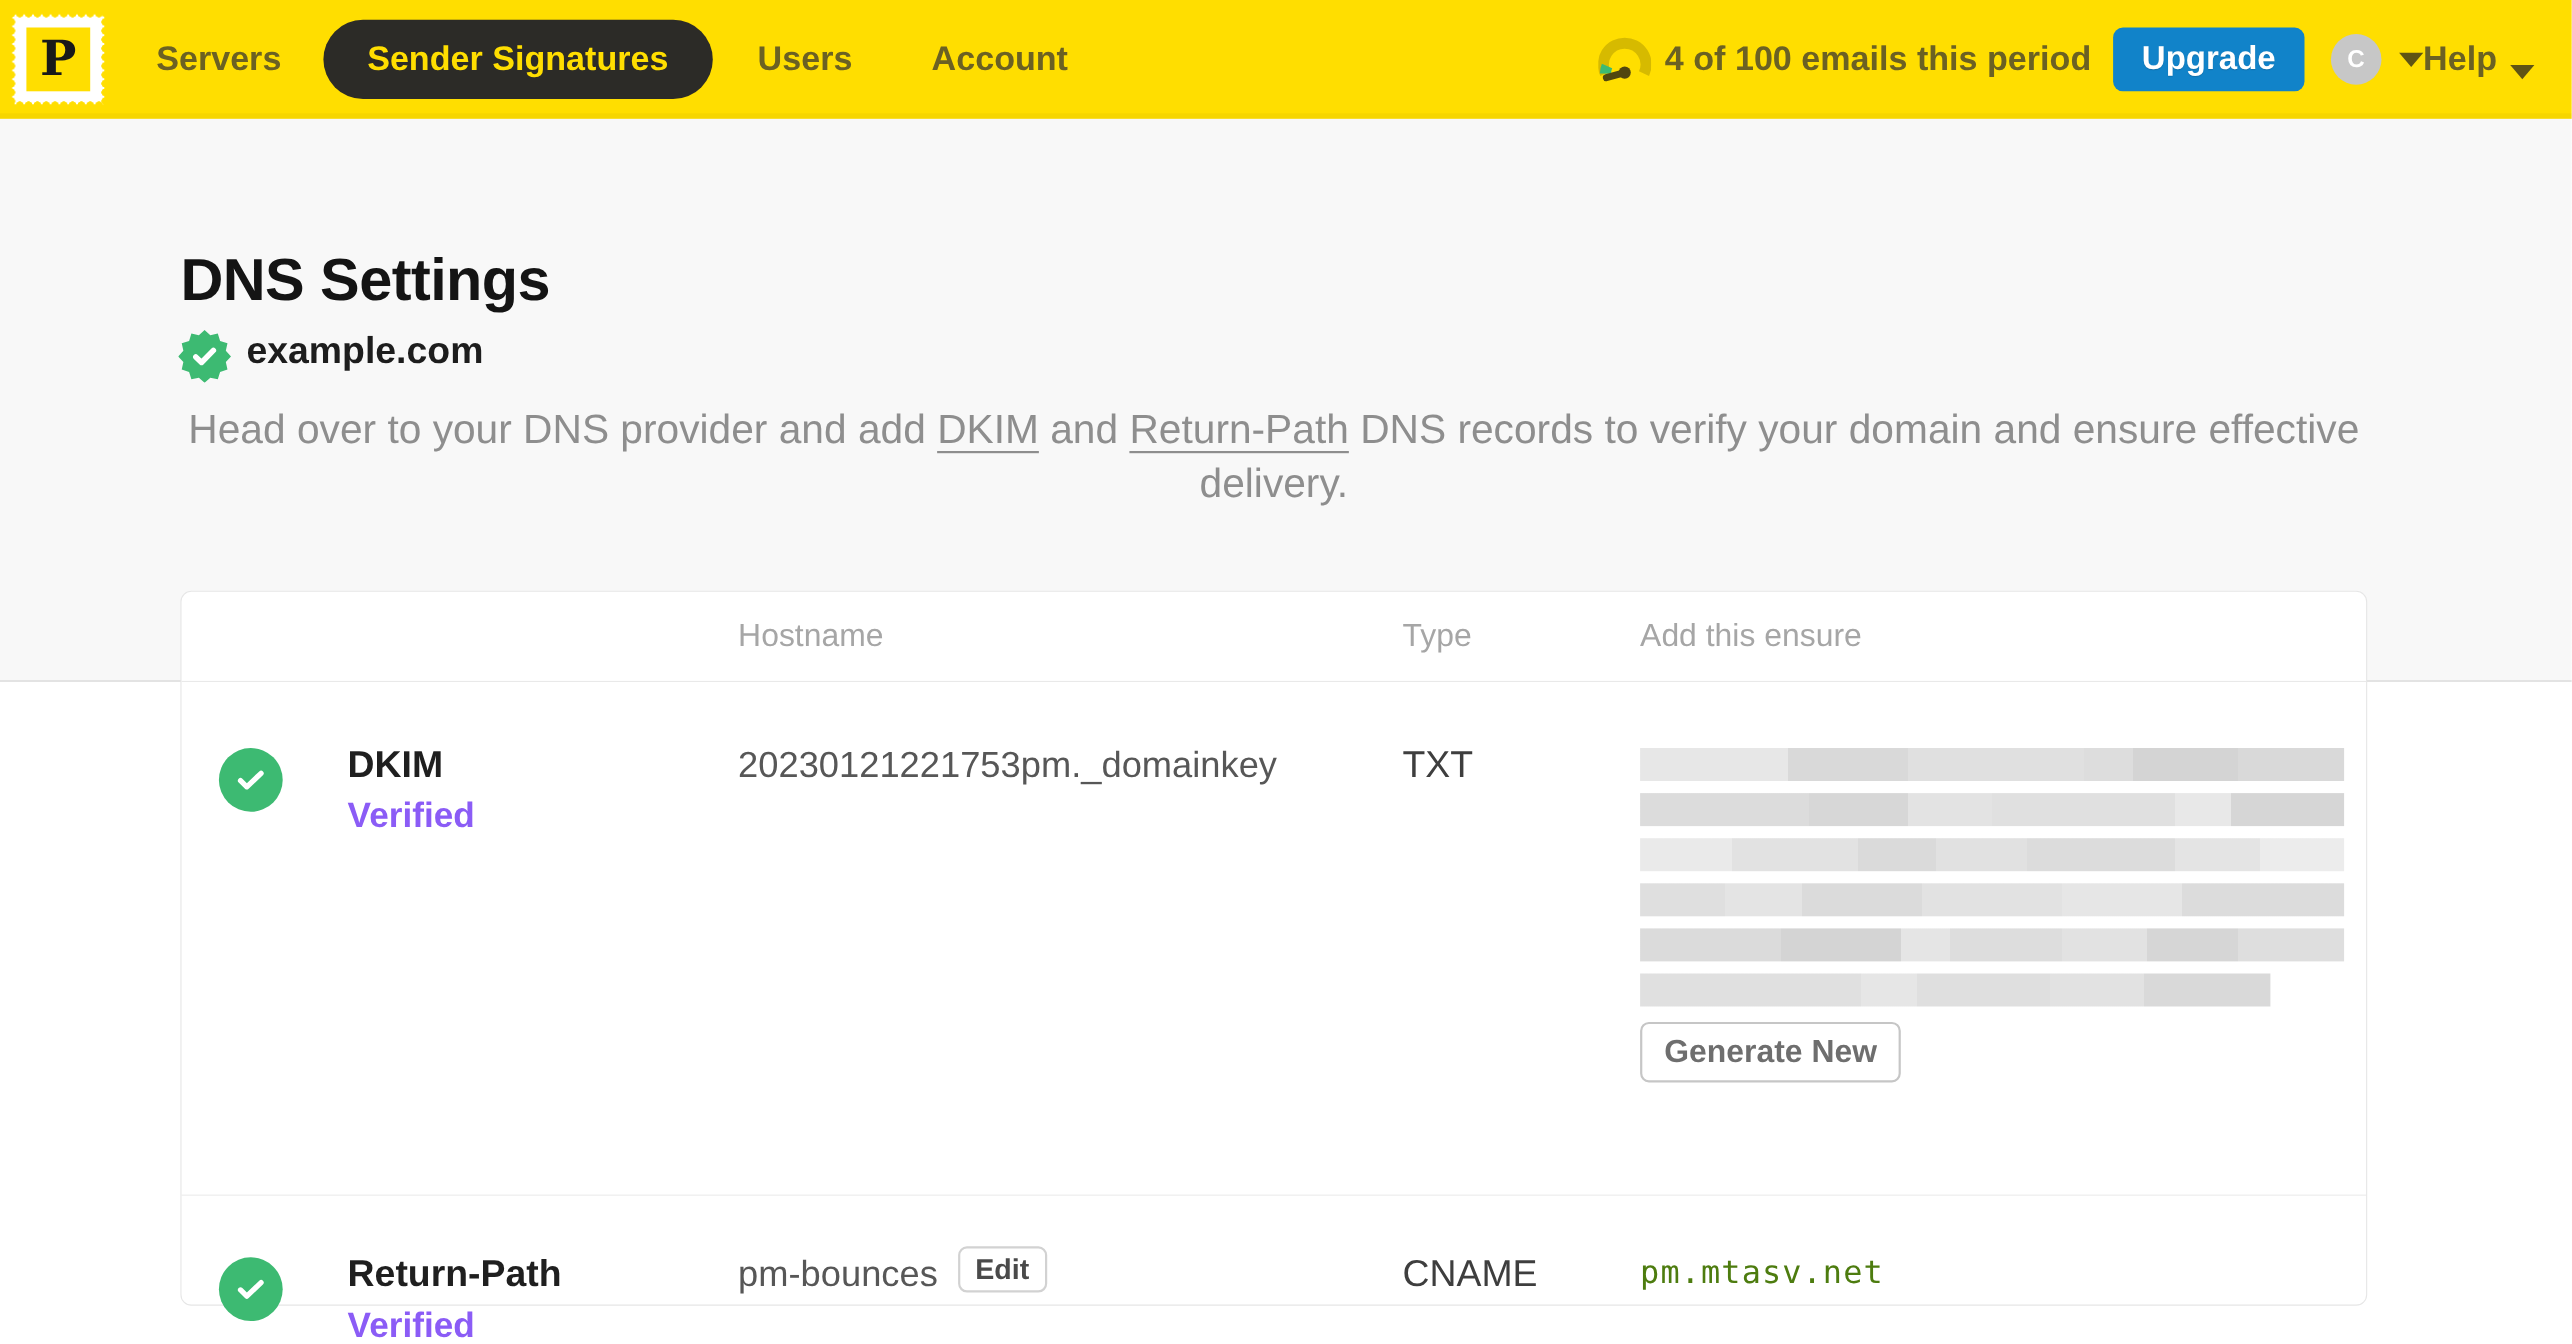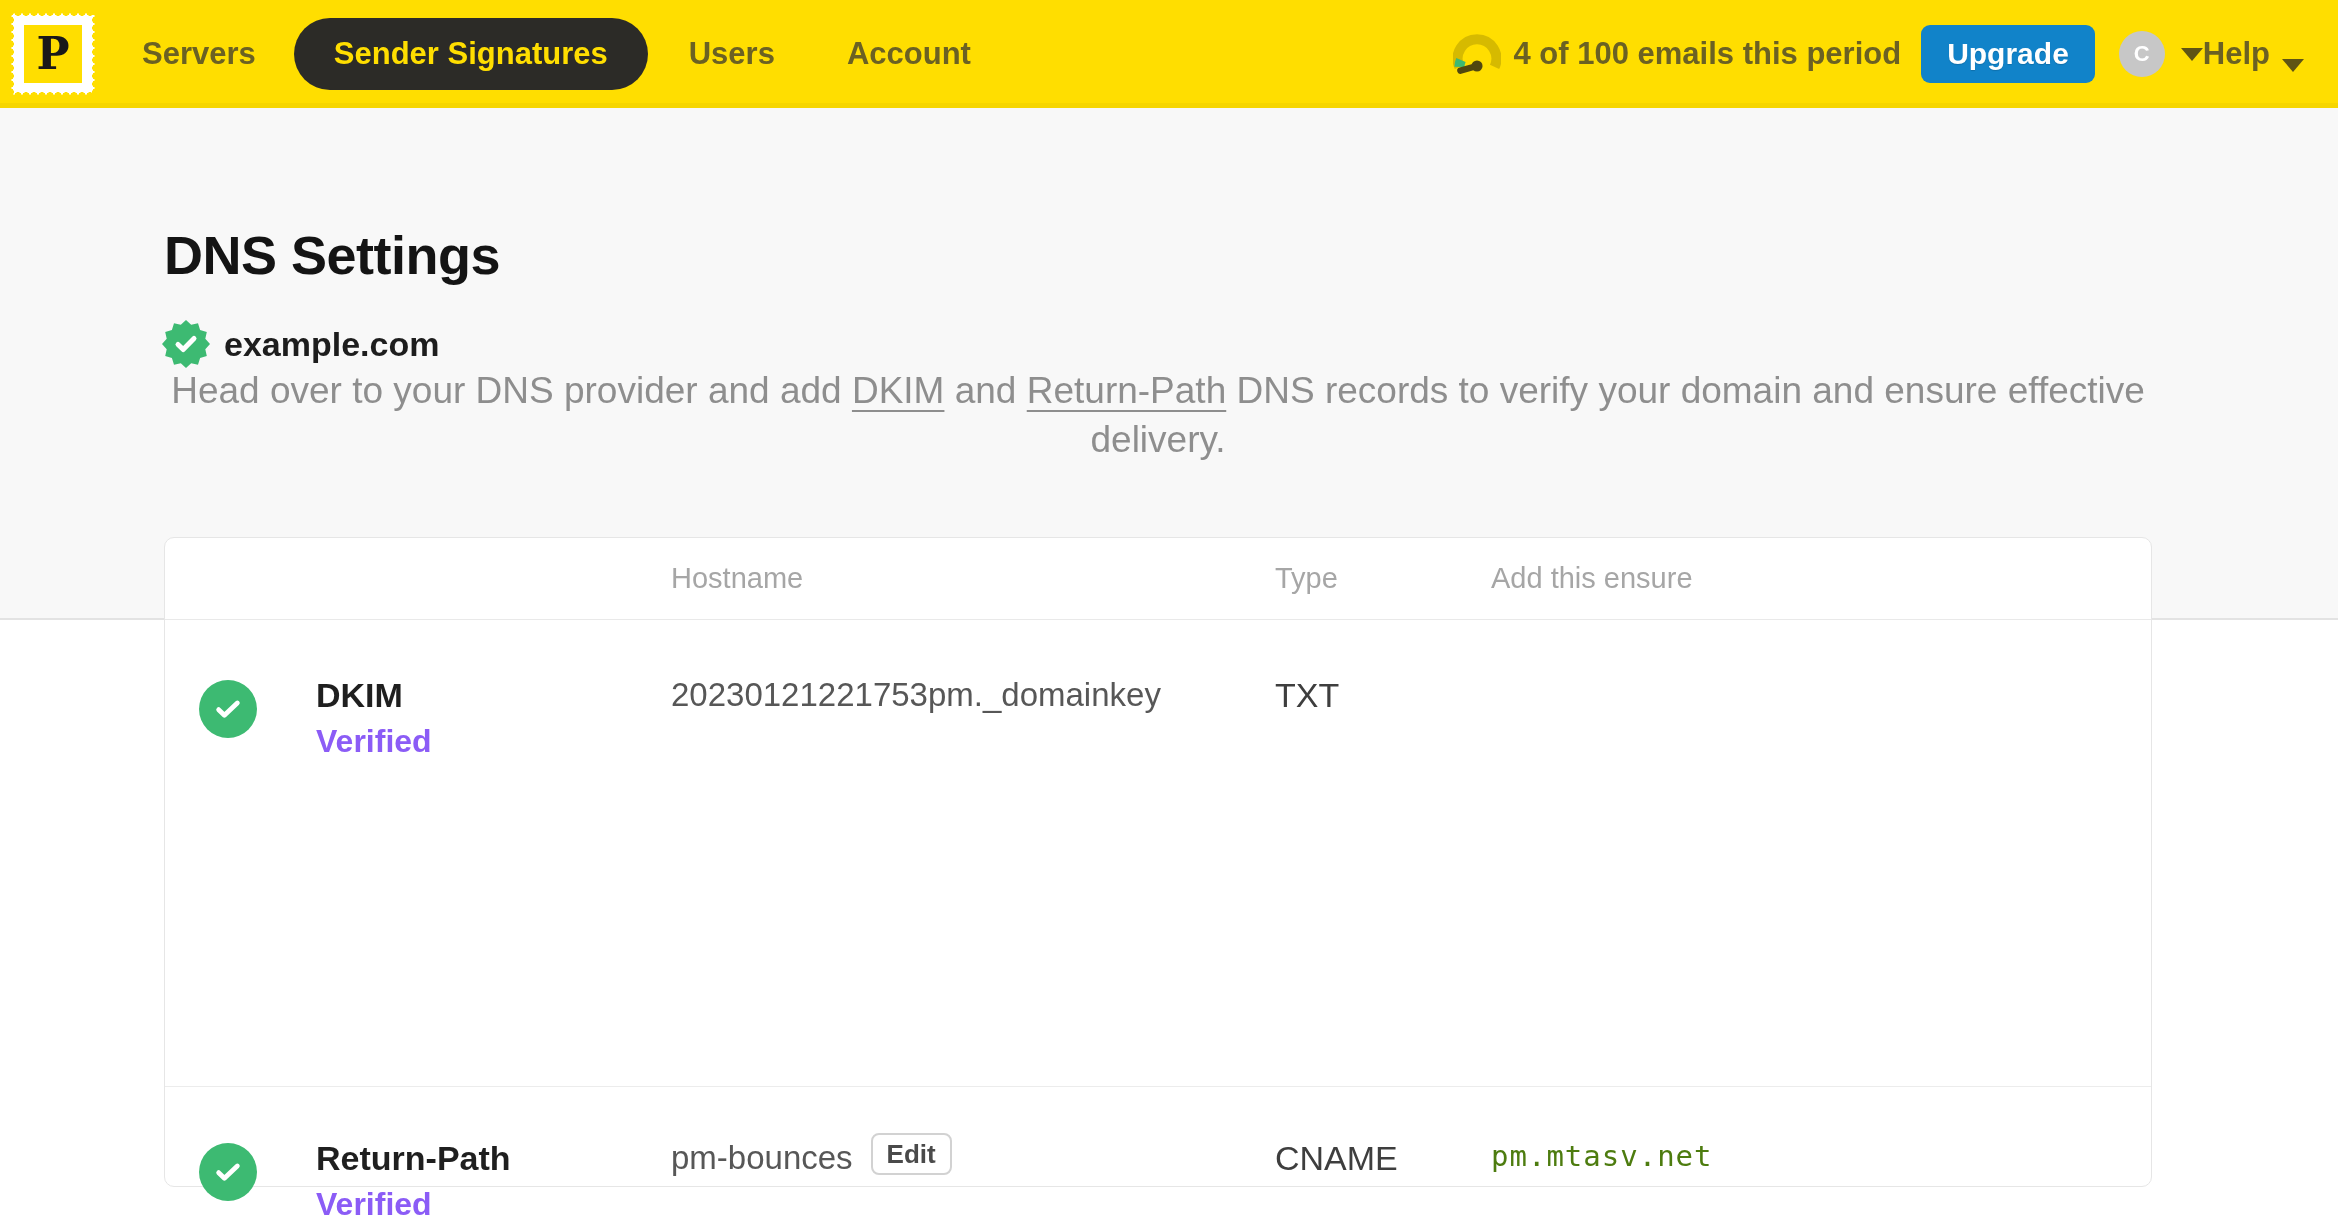--- a/index.html
+++ b/index.html
@@ -83,21 +83,21 @@
   }
   .help-group { display:flex; align-items:flex-end; cursor:pointer; }
   .help-label { font-weight:700; font-size:31px; color:#6B6123; }
   .help-group .caret { margin-left:12px; }
 
   
   .page-title {
     position:absolute; left:164px; top:224px;
     font-size:54px; font-weight:800; color:#141414; letter-spacing:-0.5px;
   }
-  .domain-row { position:absolute; left:162px; top:300px; display:flex; align-items:center;margin-top:20px; }
+  .domain-row { position:absolute; left:162px; top:300px; display:flex; align-items:flex-start; }
   .seal { width:48px; height:48px; flex:0 0 auto; }
   .domain-name { margin-left:14px; font-size:34px; font-weight:700; color:#1D1D1D; }
 
   .description {
     position:absolute; left:164px; top:366px; width:1988px;
     text-align:center; font-size:37px; line-height:49px; color:#8E8E8E;
   }
   .dlink { color:#8E8E8E; text-decoration:underline; text-underline-offset:7px; text-decoration-thickness:2px; cursor:pointer; }
 
   
@@ -219,20 +219,31 @@
               <path d="M5 12.5l4.3 4.2L19 7.5" fill="none" stroke="#fff" stroke-width="3.6" stroke-linecap="round" stroke-linejoin="round"></path>
             </svg>
         </div>
       </div>
       <div>
         <div class="rec-name">DKIM</div>
         <div class="rec-status">Verified</div>
       </div>
       <div class="hostname">20230121221753pm._domainkey</div>
       <div class="type">TXT</div>
+      <div>
+        <div class="bars">
+          <div class="bar b1"></div>
+          <div class="bar b2"></div>
+          <div class="bar b3"></div>
+          <div class="bar b4"></div>
+          <div class="bar b5"></div>
+          <div class="bar b6 last"></div>
+        </div>
+        <button class="generate-btn">Generate New</button>
+      </div>
     </div>
 
     <div class="grid trow rpath">
       <div class="status-cell">
         <div class="check-circle">
           <svg viewBox="0 0 24 24">
               <path d="M5 12.5l4.3 4.2L19 7.5" fill="none" stroke="#fff" stroke-width="3.6" stroke-linecap="round" stroke-linejoin="round"></path>
             </svg>
         </div>
       </div>

